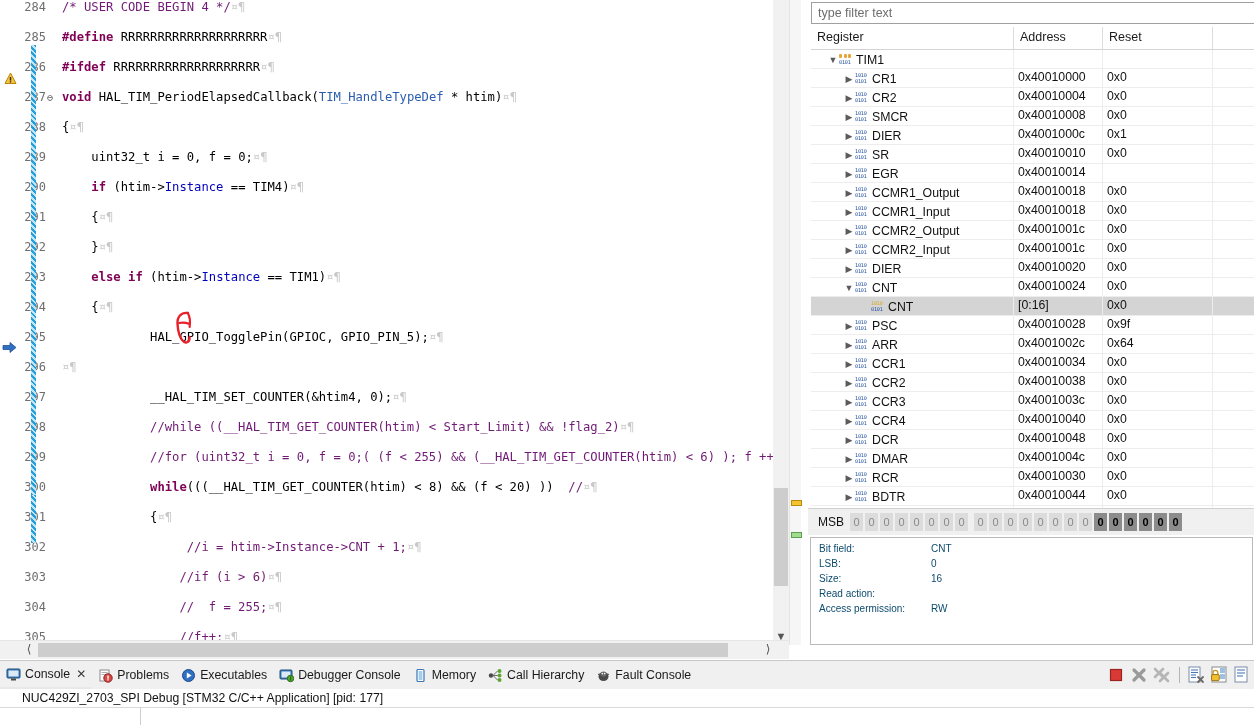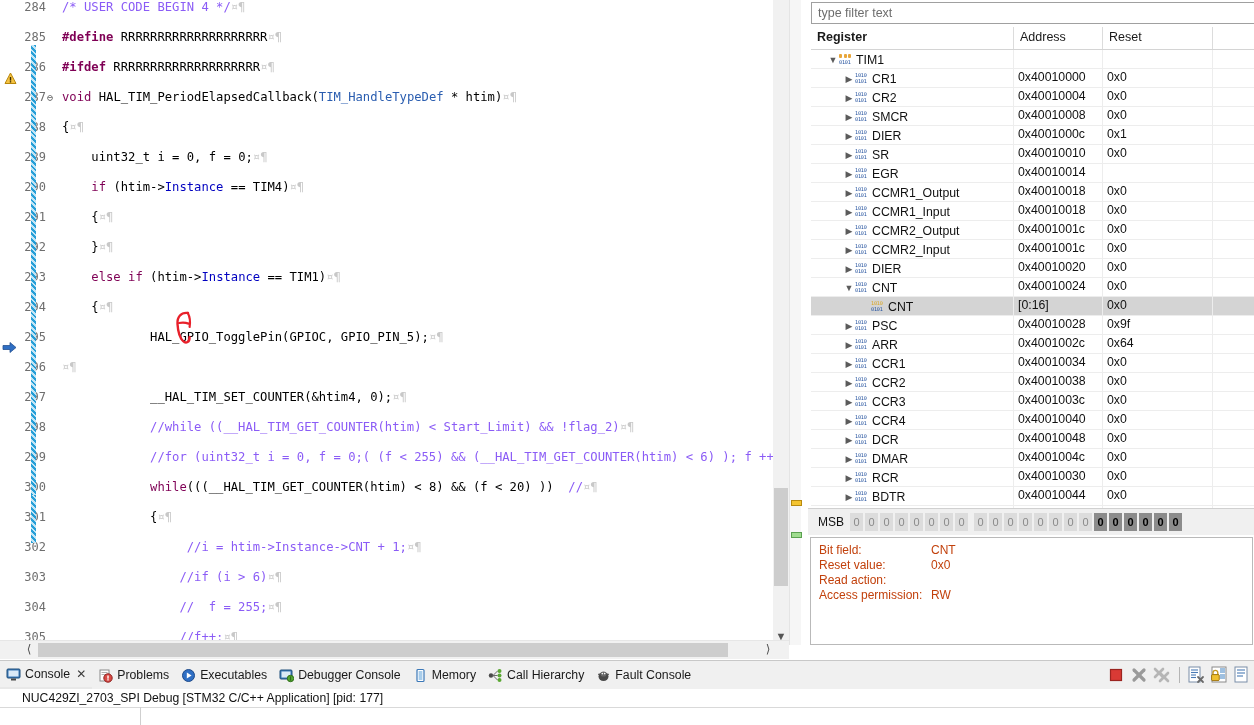--- a/index.html
+++ b/index.html
@@ -25,23 +25,23 @@
   .row{position:relative;height:15px;white-space:pre;}
   .row .gut{
     position:absolute;left:0;top:0;width:46px;height:15px;
     text-align:right;color:#6e6e6e;font-size:12px;
     font-family:"DejaVu Sans Mono","Liberation Mono",monospace;
   }
   .row .fold{position:absolute;left:47px;top:0px;width:10px;height:15px;color:#5a5a5a;font-size:10px;line-height:15px;}
   .row .txt{position:absolute;left:62px;top:0;height:15px;}
 
   
-  .kw{color:#7f0055;font-weight:normal;}
+  .kw{color:#7f0055;font-weight:bold;}
   .pp{color:#7f0055;font-weight:bold;}
-  .cm{color:#8b5cf6;}
+  .cm{color:#701a75;}
   .ty{color:#2a5db0;}
   .fld{color:#0000c0;}
   .num{color:#000;}
   .plain{color:#000;}
   .para{color:#c8c8c8;}
 
   
   .chgbar{position:absolute;left:31px;width:5px;
     background-image:
       repeating-linear-gradient(45deg,#1b9ad6 0 2px,#bfe4f5 2px 4px);
@@ -67,21 +67,21 @@
   
   .regview{position:absolute;left:808px;top:0;width:446px;height:660px;background:#fff;}
   .filterbox{position:absolute;left:3px;top:2px;width:444px;height:22px;
     border:1px solid #a0a0a0;background:#fff;box-sizing:border-box;}
   .filterbox span{display:block;padding:3px 6px;color:#6d6d6d;font-size:12.5px;}
 
   .regtable{position:absolute;left:3px;top:27px;width:449px;}
   .thead{display:flex;height:22px;border-bottom:1px solid #d4d4d4;background:#fff;}
   .thead .th{font-size:12.5px;color:#1a1a1a;padding:3px 0 0 6px;box-sizing:border-box;
      border-right:1px solid #dcdcdc;height:22px;}
-  .th.c0{width:203px;font-weight:bold;} .th.c1{width:89px;} .th.c2{width:110px;} .th.c3{width:47px;border-right:none;}
+  .th.c0{width:203px;} .th.c1{width:89px;} .th.c2{width:110px;} .th.c3{width:47px;border-right:none;}
 
   .trow{display:flex;height:18px;border-bottom:1px solid #ededed;}
   .trow.sel{background:#d4d4d4;}
   .td{font-size:12.3px;color:#111;box-sizing:border-box;height:18px;
       border-right:1px solid #ededed;padding-top:1px;overflow:hidden;white-space:nowrap;}
   .td.c0{width:203px;display:flex;align-items:center;}
   .td.c1{width:89px;padding-left:4px;}
   .td.c2{width:110px;padding-left:4px;}
   .td.c3{width:47px;border-right:none;}
 
@@ -101,21 +101,21 @@
     border-top:1px solid #d0d0d0;display:flex;align-items:center;}
   .bits .msb{font-size:12px;margin:0 6px 0 10px;color:#111;}
   .bit{width:13px;height:18px;margin-right:2px;text-align:center;font-size:11px;line-height:18px;
     color:#8a8a8a;background:#dcdcdc;}
   .bit.gap{margin-right:6px;}
   .bit.on{background:#8c8c8c;color:#000;font-weight:bold;}
 
   
   .details{position:absolute;left:810px;top:537px;width:443px;height:108px;
     border:1px solid #b9b9b9;background:#fff;box-sizing:border-box;padding:5px 0 0 8px;}
-  .drow{height:15px;font-size:12px;color:#c2410c;white-space:nowrap;}
+  .drow{height:15px;font-size:10px;color:#0c4a6e;white-space:nowrap;}
   .dkey{display:inline-block;width:112px;}
 
   
   .bottom{position:absolute;left:0;top:660px;width:1254px;height:65px;background:#f0f0f0;
      border-top:1px solid #c8c8c8;}
   .tabbar{position:absolute;left:0;top:0;width:1254px;height:28px;display:flex;align-items:center;}
   .tab{display:flex;align-items:center;height:26px;padding:0 6px;font-size:12.3px;color:#1a1a1a;}
   .tab .tico{width:15px;height:15px;margin-right:4px;position:relative;}
   .tab.active{border-bottom:2px solid #e8e8e8;}
   .tab .x{margin-left:6px;color:#3a3a3a;font-size:12px;}
@@ -582,21 +582,22 @@
         <div class="bit on">0</div>
         <div class="bit on">0</div>
         <div class="bit on">0</div>
         <div class="bit on">0</div>
       </div>
   </div>
 
   <div class="details">
     <div id="detail-rows">
         <div class="drow"><span class="dkey">Bit field:</span><span>CNT</span></div>
-        <div class="drow"><span class="dkey">Reset value:</span><span>0x0</span></div>
+        <div class="drow"><span class="dkey">LSB:</span><span>0</span></div>
+        <div class="drow"><span class="dkey">Size:</span><span>16</span></div>
         <div class="drow"><span class="dkey">Read action:</span><span></span></div>
         <div class="drow"><span class="dkey">Access permission:</span><span>RW</span></div>
       </div>
   </div>
 
   <div class="bottom">
     <div class="tabbar" id="tabbar">
         <div class="tab active">
           <span class="tico">
             <svg width="15" height="15" viewBox="0 0 15 15">

